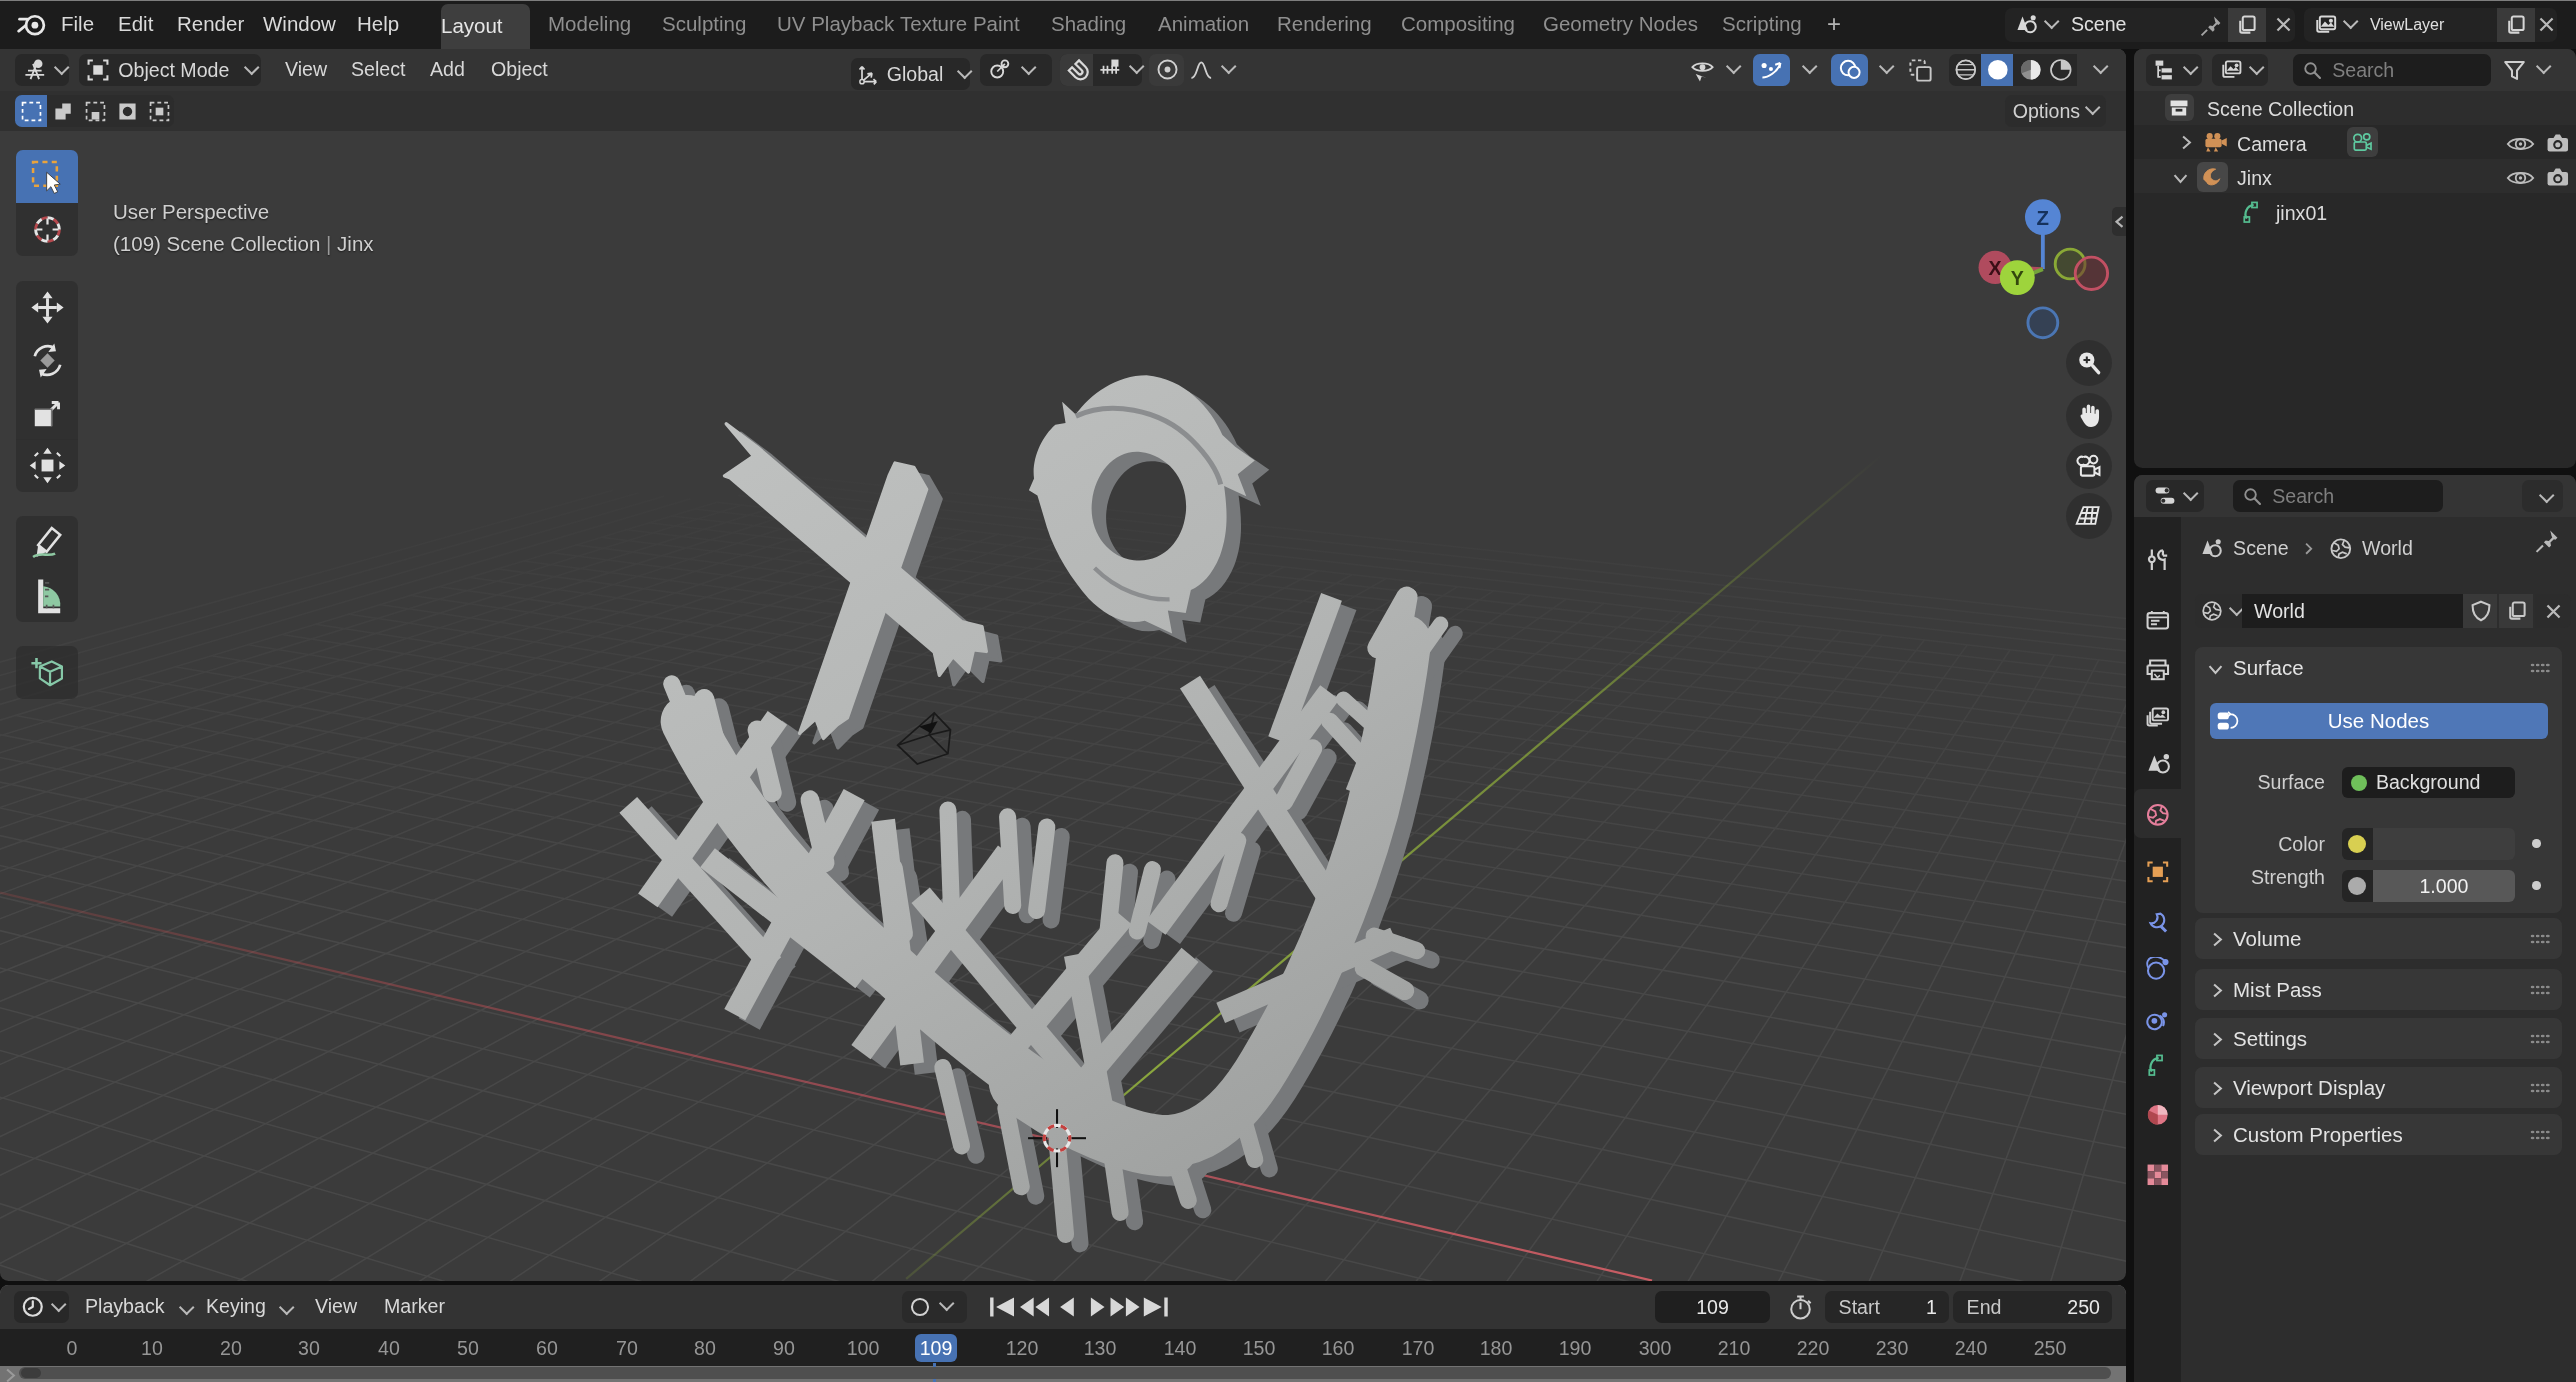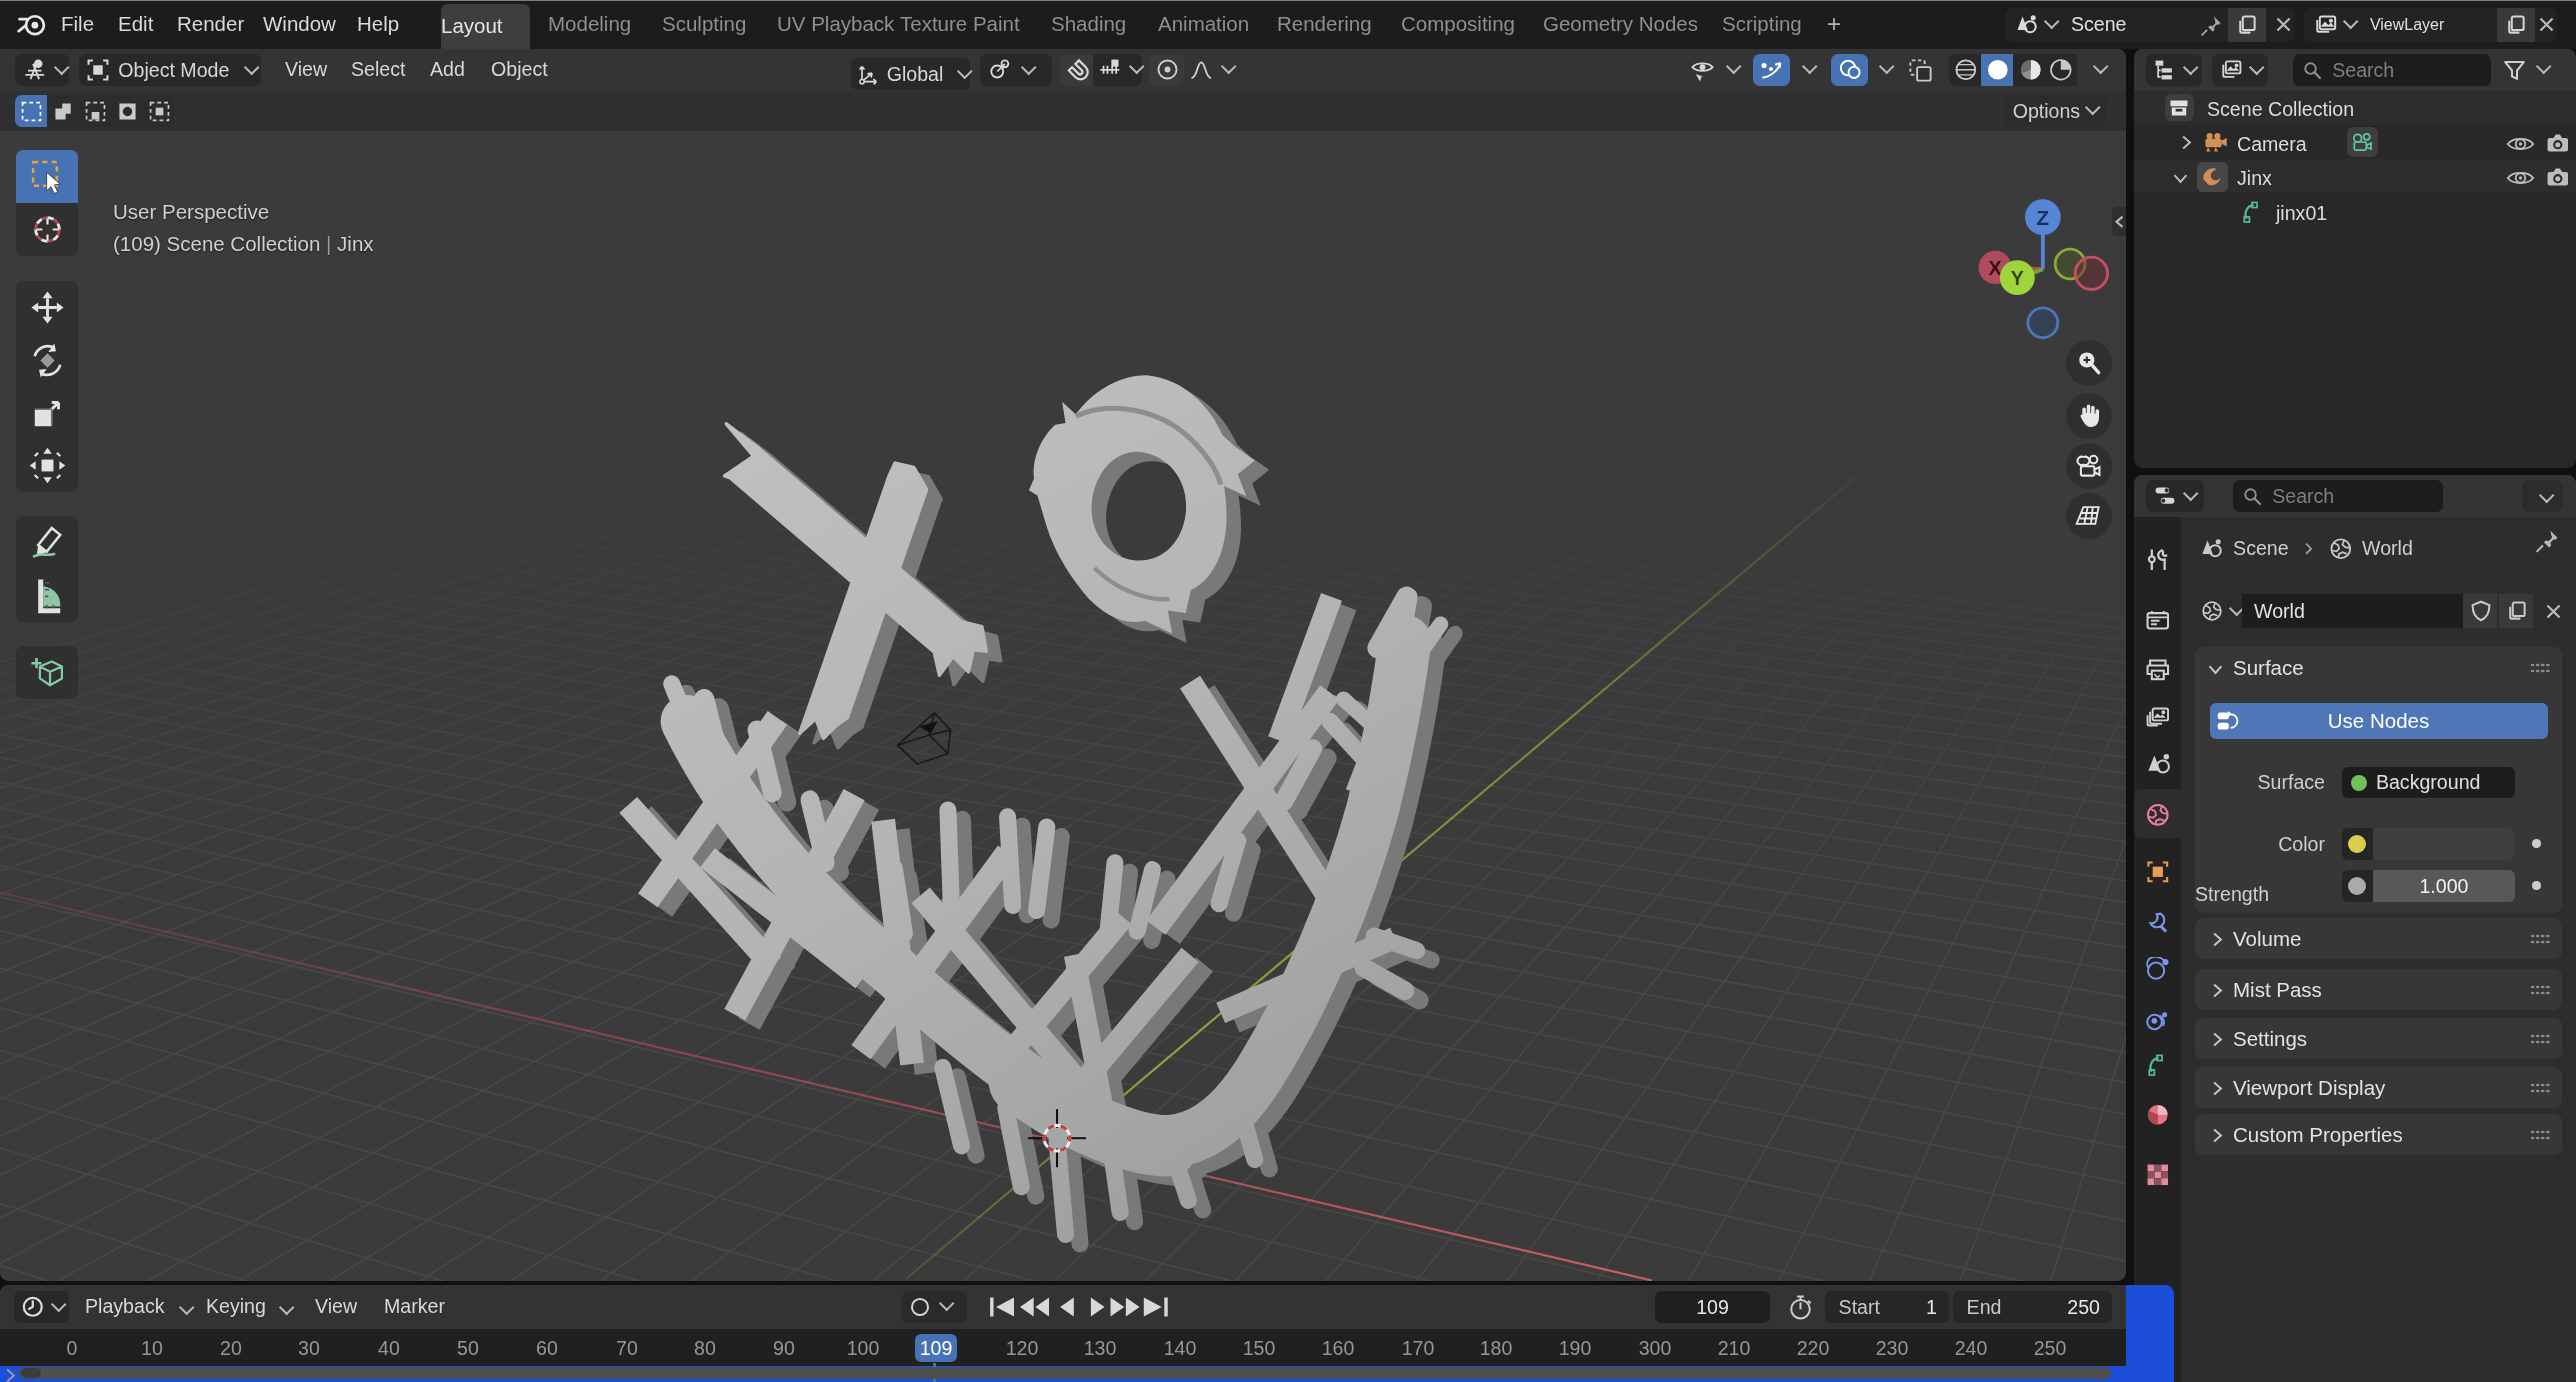--- a/index.html
+++ b/index.html
@@ -16,21 +16,21 @@
   #vpwrap{left:0;top:49px;width:2126px;height:1232px;background:#3b3b3b;border-radius:0 8.5px 8.5px 8.5px;overflow:hidden;}
   #vphead{position:absolute;left:0;top:0;width:100%;height:42px;background:#343434;}
   #vptool{position:absolute;left:0;top:42px;width:100%;height:40px;background:#303030;}
   .ddw{background:#282828;border-radius:6.8px;display:flex;align-items:center;color:#d8d8d8;font-size:19.6px;}
   .hmenu{font-size:19.6px;color:#d8d8d8;}
   
   .tbtn{position:absolute;left:16px;width:62px;height:52px;background:#2e2e2ecc;border-radius:0;}
   
   #outliner{left:2134px;top:49px;width:442px;height:419px;background:#282828;border-radius:8.5px;overflow:hidden;}
   #props{left:2134px;top:475px;width:442px;height:908px;background:#2d2d2d;border-radius:8.5px 8.5px 0 0;overflow:hidden;}
-  #timeline{left:0;top:1285px;width:2126px;height:97px;background:#1d4ed8;border-radius:8.5px 8.5px 0 0;overflow:hidden;padding-left:48px;}
+  #timeline{left:0;top:1285px;width:2126px;height:97px;background:#737373;border-radius:8.5px 8.5px 0 0;overflow:hidden;}
   .panel{position:absolute;left:61px;width:367px;background:#373737;border-radius:7.7px;color:#dfdfdf;}
   .phead{font-size:20.5px;color:#e3e3e3;}
   .grip{position:absolute;right:12px;top:50%;margin-top:-6px;width:20.5px;height:12px;
     background-image:radial-gradient(circle,#8a8a8a 1.4px,transparent 1.6px);
     background-size:5.1px 6px;}
   .chev::after{content:"";display:inline-block;width:9.4px;height:9.4px;border-right:2px solid #b9b9b9;border-bottom:2px solid #b9b9b9;transform:rotate(45deg);margin-left:6.8px;margin-bottom:3.4px;}
   .lab{font-size:19.6px;color:#cfcfcf;}
 </style></head>
 <body>
 <div id="app">
@@ -966,21 +966,21 @@
       <span class="lab abs" style="left:0;top:124px;width:130px;text-align:right">Surface</span>
       <div class="abs" style="left:147px;top:120px;width:173px;height:31px;background:#1d1d1d;border-radius:6px;display:flex;align-items:center">
         <span style="display:inline-block;width:16px;height:16px;border-radius:50%;background:#6fbf5a;margin-left:8.5px"></span>
         <span style="font-size:19.6px;color:#e0e0e0;margin-left:9.4px">Background</span>
       </div>
       <span class="lab abs" style="left:0;top:186px;width:130px;text-align:right">Color</span>
       <div class="abs" style="left:147px;top:181px;width:31px;height:32px;background:#252525;border-radius:6px 0 0 6px"></div>
       <span class="abs" style="left:153px;top:188px;width:18px;height:18px;border-radius:50%;background:#d8cf51"></span>
       <div class="abs" style="left:178px;top:181px;width:142px;height:32px;background:#3e3e3e;border-radius:0 6px 6px 0"></div>
       <span class="abs" style="left:337px;top:192px;width:8.5px;height:8.5px;border-radius:50%;background:#cdcdcd"></span>
-      <span class="lab abs" style="left:0;top:236px;width:130px;text-align:left">Strength</span>
+      <span class="lab abs" style="left:0;top:219px;width:130px;text-align:right">Strength</span>
       <div class="abs" style="left:147px;top:223px;width:31px;height:32px;background:#252525;border-radius:6px 0 0 6px"></div>
       <span class="abs" style="left:153px;top:230px;width:18px;height:18px;border-radius:50%;background:#ababab"></span>
       <div class="abs" style="left:178px;top:223px;width:142px;height:32px;background:#585858;border-radius:0 6px 6px 0;text-align:center;line-height:32px;font-size:19.6px;color:#f2f2f2">1.000</div>
       <span class="abs" style="left:337px;top:234px;width:8.5px;height:8.5px;border-radius:50%;background:#cdcdcd"></span>
     </div>
     <div class="panel" style="top:443px;height:41px">
       <svg class="abs" style="left:13.6px;top:12.8px" width="17" height="17" viewBox="0 0 20 20">
           <path d="M6 3 L14 10 L6 17" stroke="#c5c5c5" stroke-width="2.4" fill="none"></path>
         </svg>
       <span class="phead abs" style="left:38px;top:9.4px">Volume</span>

